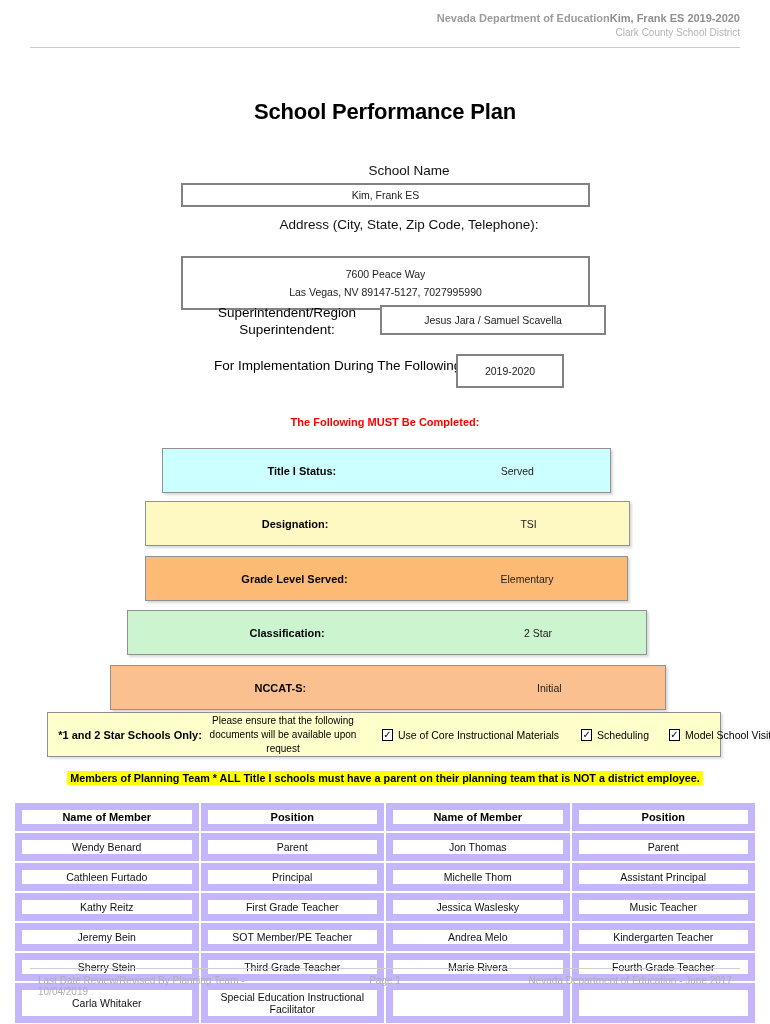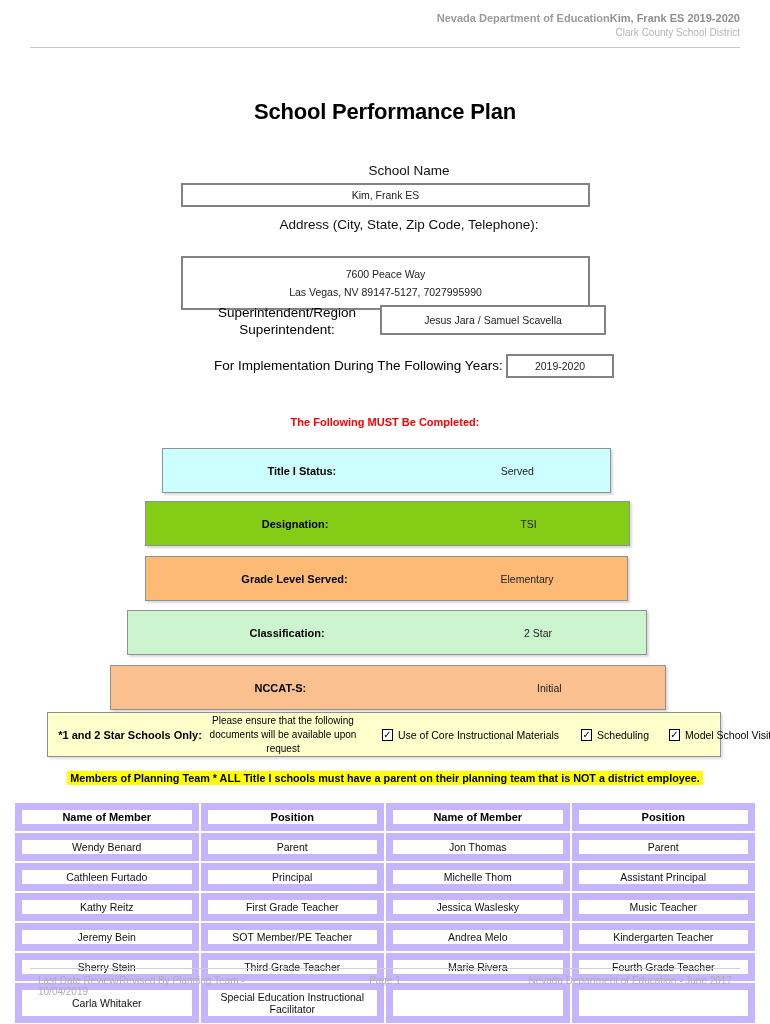--- a/index.html
+++ b/index.html
@@ -44,21 +44,21 @@
   }
   .name-box { top: 183px; left: 181px; width: 409px; height: 24px; }
   .addr-box { top: 236px; left: 181px; width: 409px; height: 54px;
               flex-direction: column; justify-content: space-evenly; padding: 4px 0; margin-top: 20px; }
   .supt-lbl {
     position: absolute; top: 305px; left: 187px; width: 200px;
     text-align: center; font-size: 13.5px; line-height: 1.25;
   }
   .supt-box { top: 305px; left: 380px; width: 226px; height: 30px; }
   .impl-lbl { position: absolute; top: 358px; left: 214px; font-size: 13.5px; }
-  .impl-box { top: 354px; left: 506px; width: 108px; height: 24px; }
+  .impl-box { top: 354px; left: 456px; width: 108px; height: 34px; }
 
   
   .notice {
     position: absolute; top: 416px; width: 100%; text-align: center;
     font-size: 11px; font-weight: bold;
   }
 
   
   .sbox {
     position: absolute; height: 45px; display: flex;
@@ -158,21 +158,21 @@
   <div class="input-box impl-box">
     <span>2019-2020</span>
   </div>
 
   <div class="notice" style="color: rgb(255, 0, 0);">The Following MUST Be Completed:</div>
 
   <div class="sbox sbox0" style="background: rgb(204, 255, 255);">
     <div class="sbox-label">Title I Status:</div>
     <div class="sbox-value">Served</div>
   </div>
-  <div class="sbox sbox1" style="background: #84cc16;">
+  <div class="sbox sbox1" style="background: #fef9c3;">
     <div class="sbox-label">Designation:</div>
     <div class="sbox-value">TSI</div>
   </div>
   <div class="sbox sbox2" style="background: #fdba74;">
     <div class="sbox-label">Grade Level Served:</div>
     <div class="sbox-value">Elementary</div>
   </div>
   <div class="sbox sbox3" style="background: rgb(204, 245, 207);">
     <div class="sbox-label">Classification:</div>
     <div class="sbox-value">2 Star</div>

